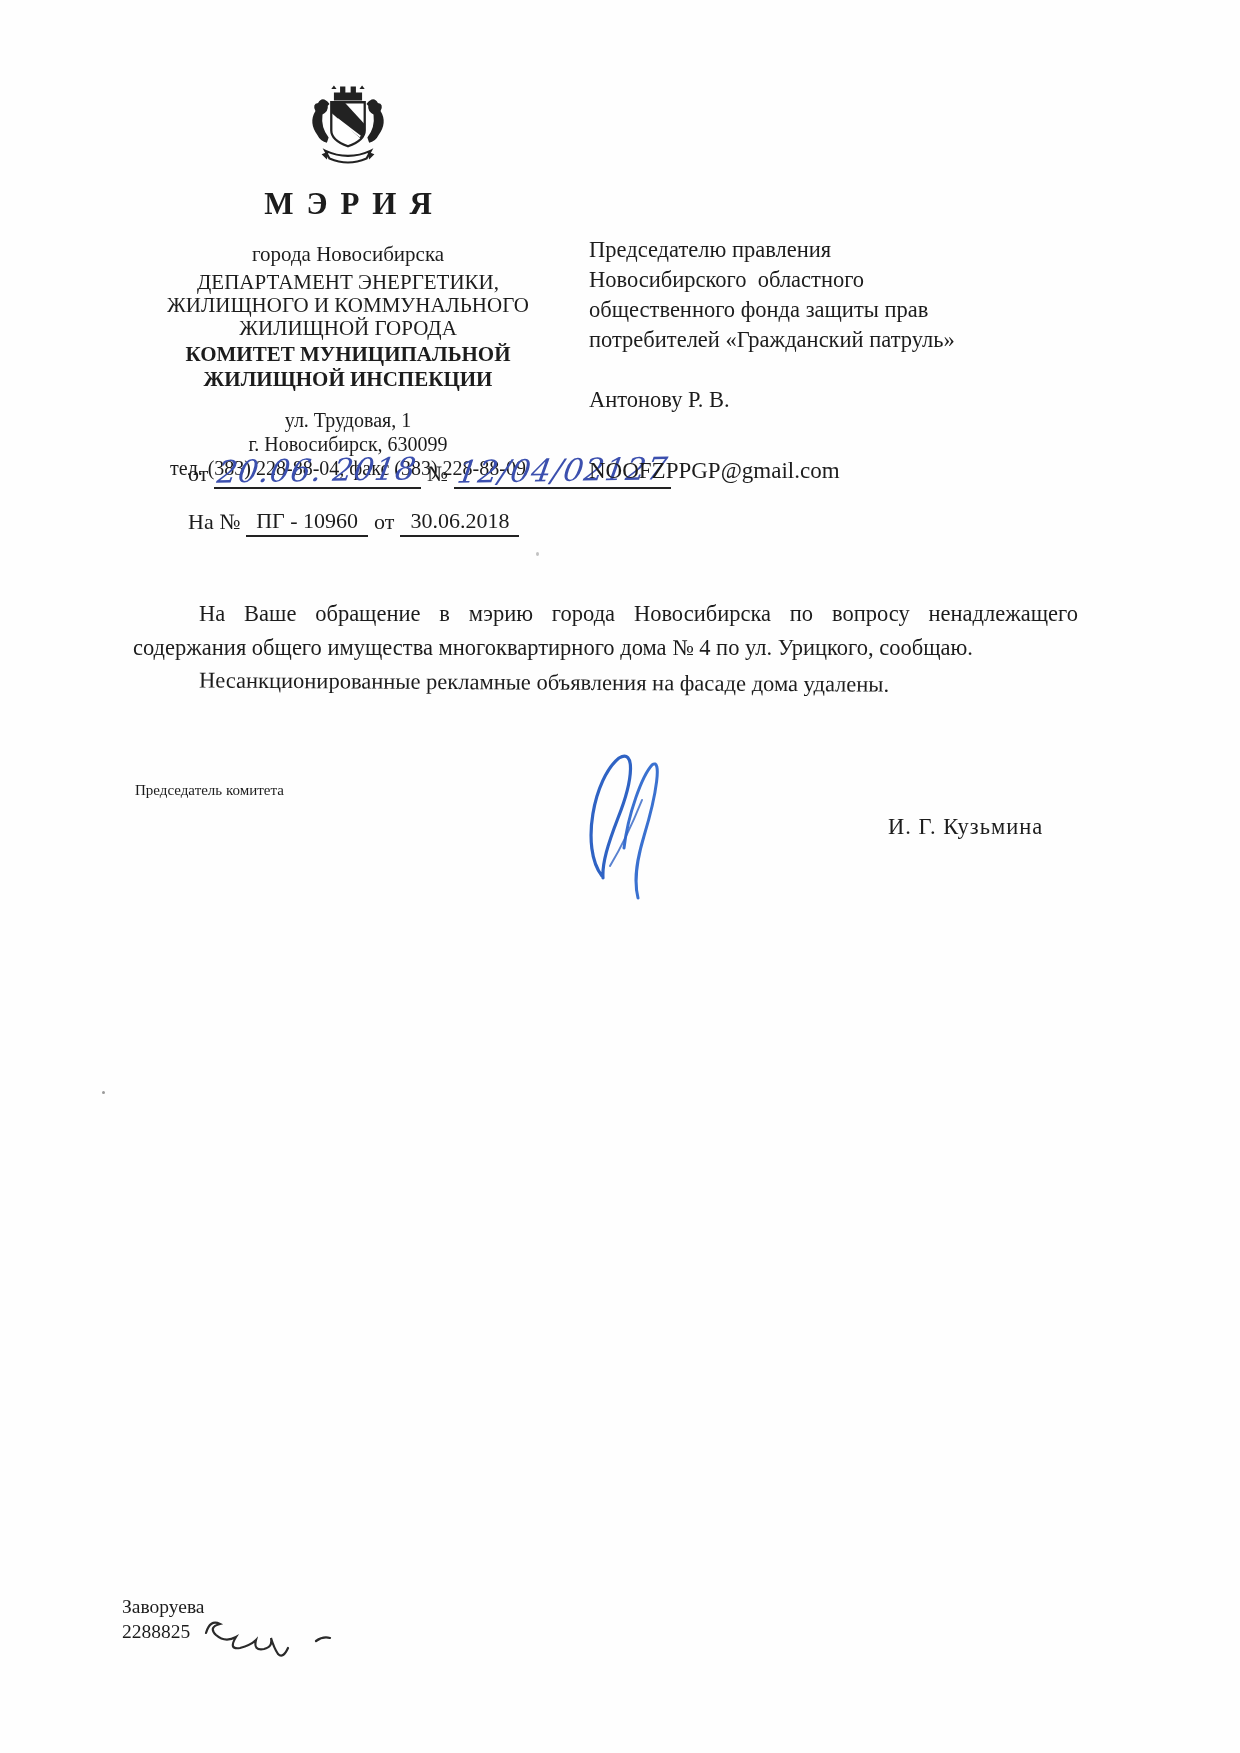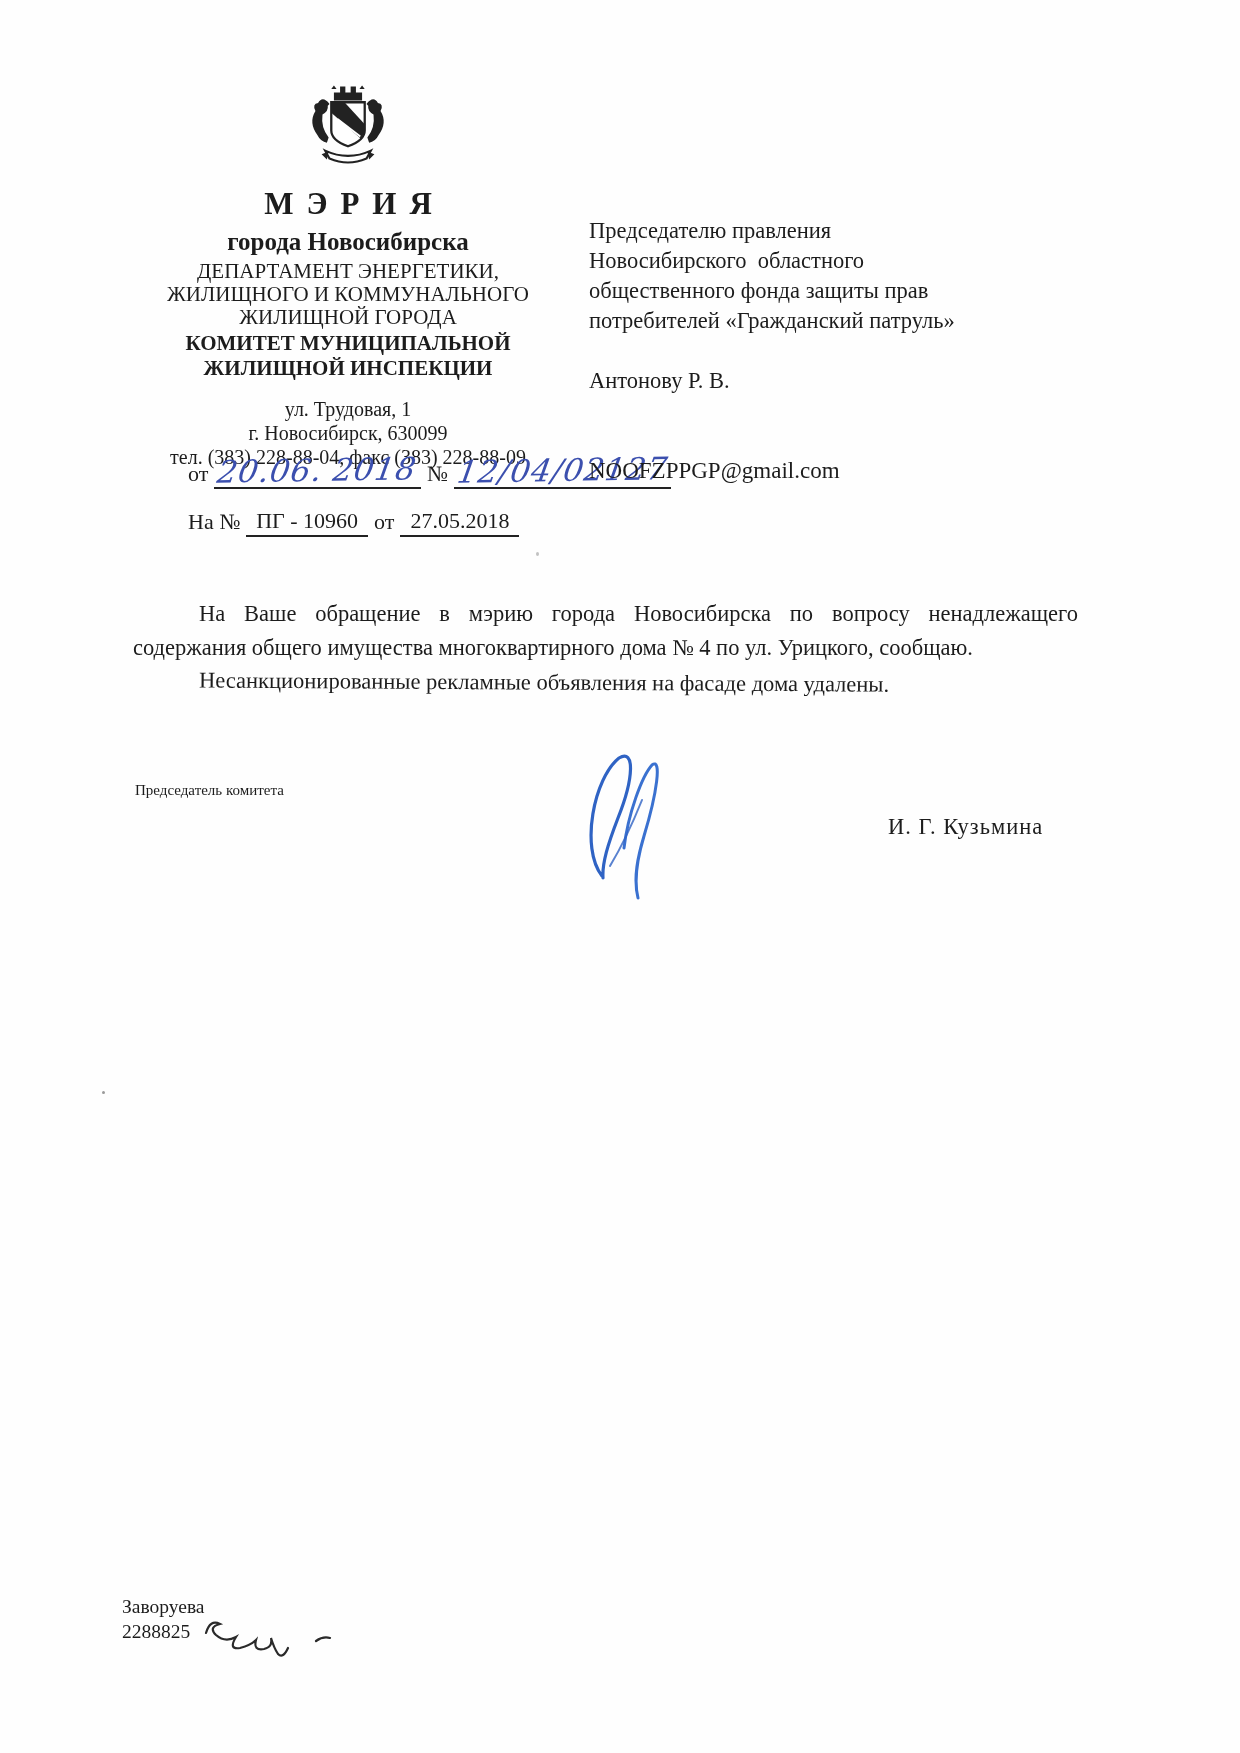--- a/index.html
+++ b/index.html
@@ -21,21 +21,21 @@
     position: absolute;
     left: 108px; top: 80px;
     width: 480px;
     text-align: center;
   }
   .emblem { width: 88px; height: 92px; margin: 0 auto 14px auto; display: block; }
   .org-title {
     font-size: 31px; font-weight: bold; letter-spacing: 13px;
     margin-top: 6px; padding-left: 13px; 
   }
-  .org-sub { font-size: 25px; font-weight: bold; margin-top: 6px; }
+  .org-sub { font-size: 21px; font-weight: normal; margin-top: 20px; }
   .dept-line { font-size: 21px; line-height: 23px; }
   .dept-block { margin-top: 4px; }
   .committee-line { font-size: 21px; font-weight: bold; line-height: 25px; }
   .committee-block { margin-top: 2px; }
   .addr-block { margin-top: 16px; }
   .addr-line { font-size: 20px; line-height: 24px; }
 
   
   .ref-line {
     position: absolute;
@@ -72,21 +72,21 @@
   .typed-slot {
     border-bottom: 2px solid #222;
     padding: 0 10px 1px 10px;
     margin: 0 6px;
     text-align: left;
   }
 
   
   .recipient {
     position: absolute;
-    left: 589px; top: 216px;
+    left: 589px; top: 235px;
     width: 460px;
     font-size: 22.5px;
   }
   .recipient-line { line-height: 30px; white-space: pre-wrap; }
   .recipient-name { margin-top: 30px; line-height: 30px; }
   .recipient-email {
     position: absolute;
     left: 589px; top: 458px;
     font-size: 23px;
   }
@@ -182,21 +182,21 @@
       <span class="hw-slot"><span class="handwriting">20.06. 2018</span></span>
       <span class="ref-label">№</span>
       <span class="hw-slot"><span class="handwriting">12/04/02127</span></span>
     </div>
   </div>
 
   <div class="ref-line2">
     <span class="ref-label">На №</span>
     <span class="typed-slot">ПГ - 10960</span>
     <span class="ref-label">от</span>
-    <span class="typed-slot">27.05.2018</span>
+    <span class="typed-slot">30.06.2018</span>
   </div>
 
   <div class="recipient">
     <div class="recipient-line">Председателю правления</div>
     <div class="recipient-line">Новосибирского  областного</div>
     <div class="recipient-line">общественного фонда защиты прав</div>
     <div class="recipient-line">потребителей «Гражданский патруль»</div>
     <div class="recipient-name">Антонову Р. В.</div>
   </div>
   <div class="recipient-email">NOOFZPPGP@gmail.com</div>

